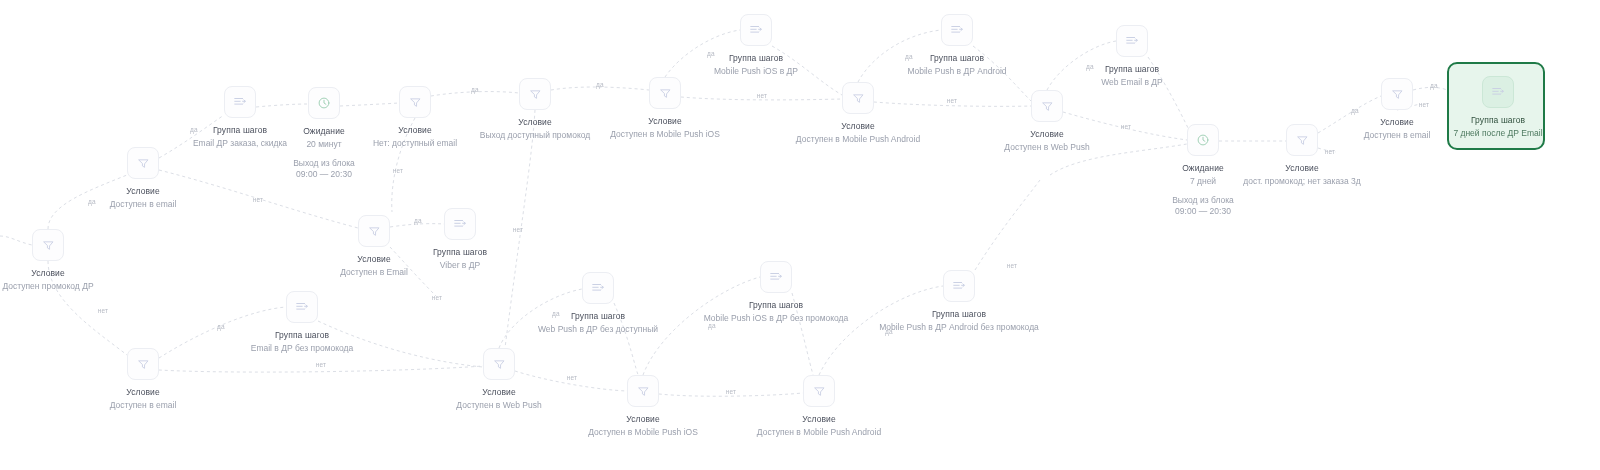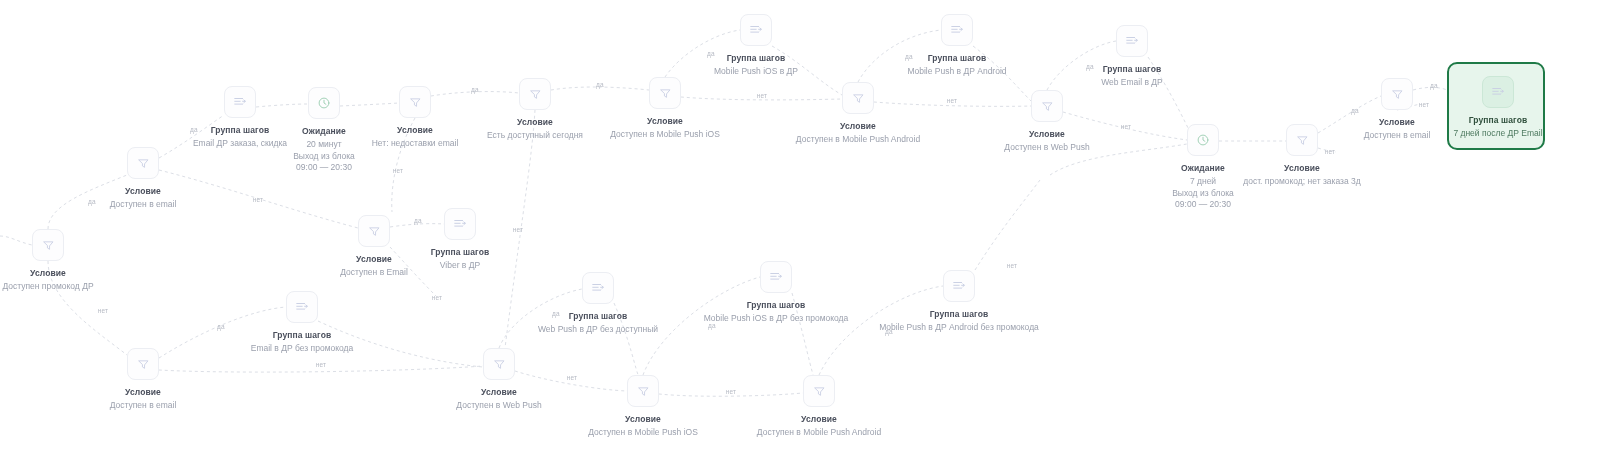--- a/index.html
+++ b/index.html
@@ -44,37 +44,38 @@
   .node-box svg { display: block; }
   .node-labels {
     position: absolute;
     left: -90px;
     top: 22px;
     width: 180px;
     text-align: center;
   }
   .node-title {
     font-size: 8.5px;
-    font-weight: bold;
+    font-weight: normal;
     color: #4a4f5c;
     line-height: 12px;
     letter-spacing: 0.1px;
     white-space: nowrap;
   }
   .node-sub {
     font-size: 8.5px;
     color: #9ba0ad;
     line-height: 11.5px;
     margin-top: 2px;
     text-align: center;
   }
   .node-sub2 {
     font-size: 8.5px;
     color: #9ba0ad;
     line-height: 11.5px;
+    margin-top: 7px;
   }
   .node-sub3 {
     font-size: 8.5px;
     color: #9ba0ad;
     line-height: 11.5px;
   }
   
   .selected-group {
     position: absolute;
     border: 2px solid #1f7a47;
@@ -195,32 +196,32 @@
         </div>
       </div>
       <div class="node" style="left: 415px; top: 102px;">
         <div class="node-box">
           <svg width="13" height="13" viewBox="0 0 16 16" fill="none" stroke="#c9cfe3" stroke-width="1.1" stroke-linecap="round" stroke-linejoin="round">
             <path d="M2.5 3.5h11l-4.2 5v4.2L6.7 11V8.5z"></path>
           </svg>
         </div>
         <div class="node-labels">
           <div class="node-title">Условие</div>
-          <div class="node-sub">Нет: недоставки email</div>
+          <div class="node-sub">Нет: доступный email</div>
         </div>
       </div>
       <div class="node" style="left: 535px; top: 94px;">
         <div class="node-box">
           <svg width="13" height="13" viewBox="0 0 16 16" fill="none" stroke="#c9cfe3" stroke-width="1.1" stroke-linecap="round" stroke-linejoin="round">
             <path d="M2.5 3.5h11l-4.2 5v4.2L6.7 11V8.5z"></path>
           </svg>
         </div>
         <div class="node-labels">
           <div class="node-title">Условие</div>
-          <div class="node-sub">Есть доступный сегодня</div>
+          <div class="node-sub">Выход доступный промокод</div>
         </div>
       </div>
       <div class="node" style="left: 665px; top: 93px;">
         <div class="node-box">
           <svg width="13" height="13" viewBox="0 0 16 16" fill="none" stroke="#c9cfe3" stroke-width="1.1" stroke-linecap="round" stroke-linejoin="round">
             <path d="M2.5 3.5h11l-4.2 5v4.2L6.7 11V8.5z"></path>
           </svg>
         </div>
         <div class="node-labels">
           <div class="node-title">Условие</div>

